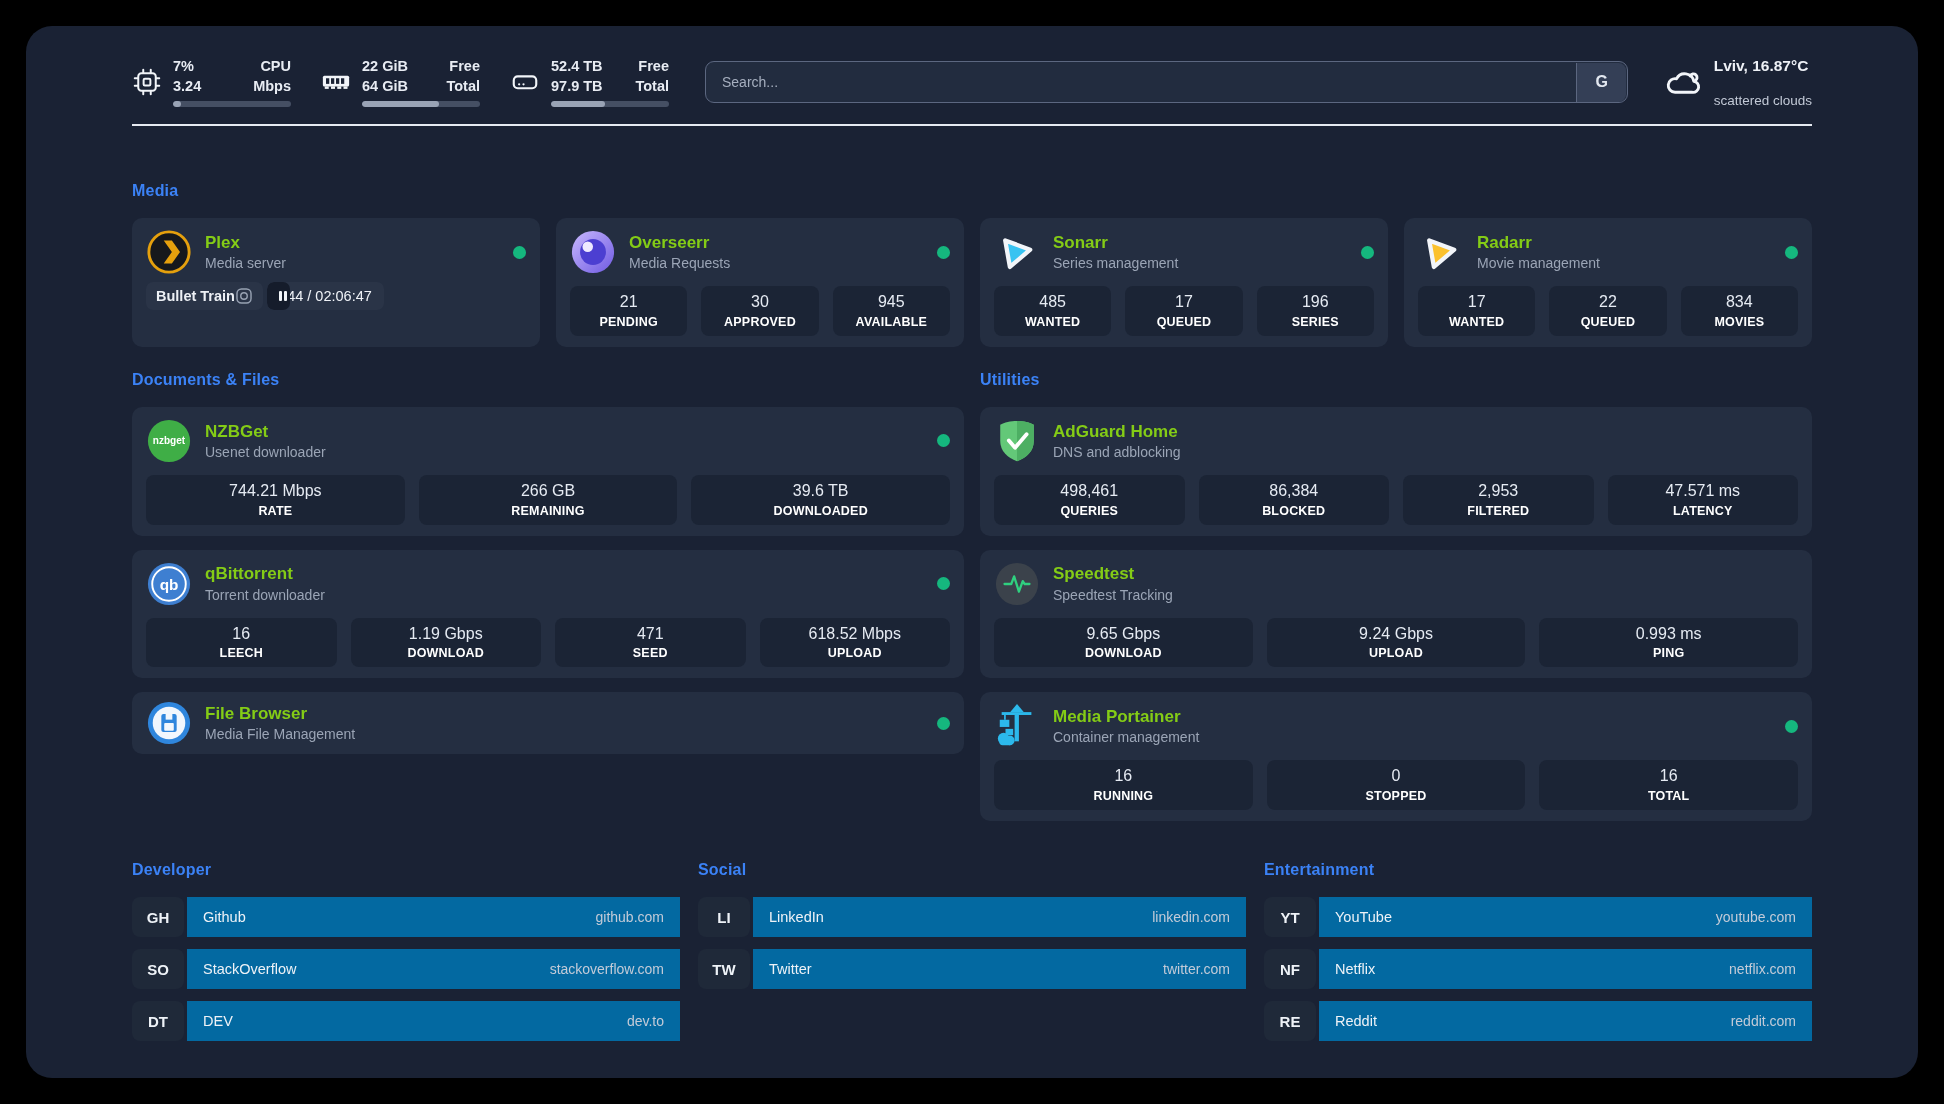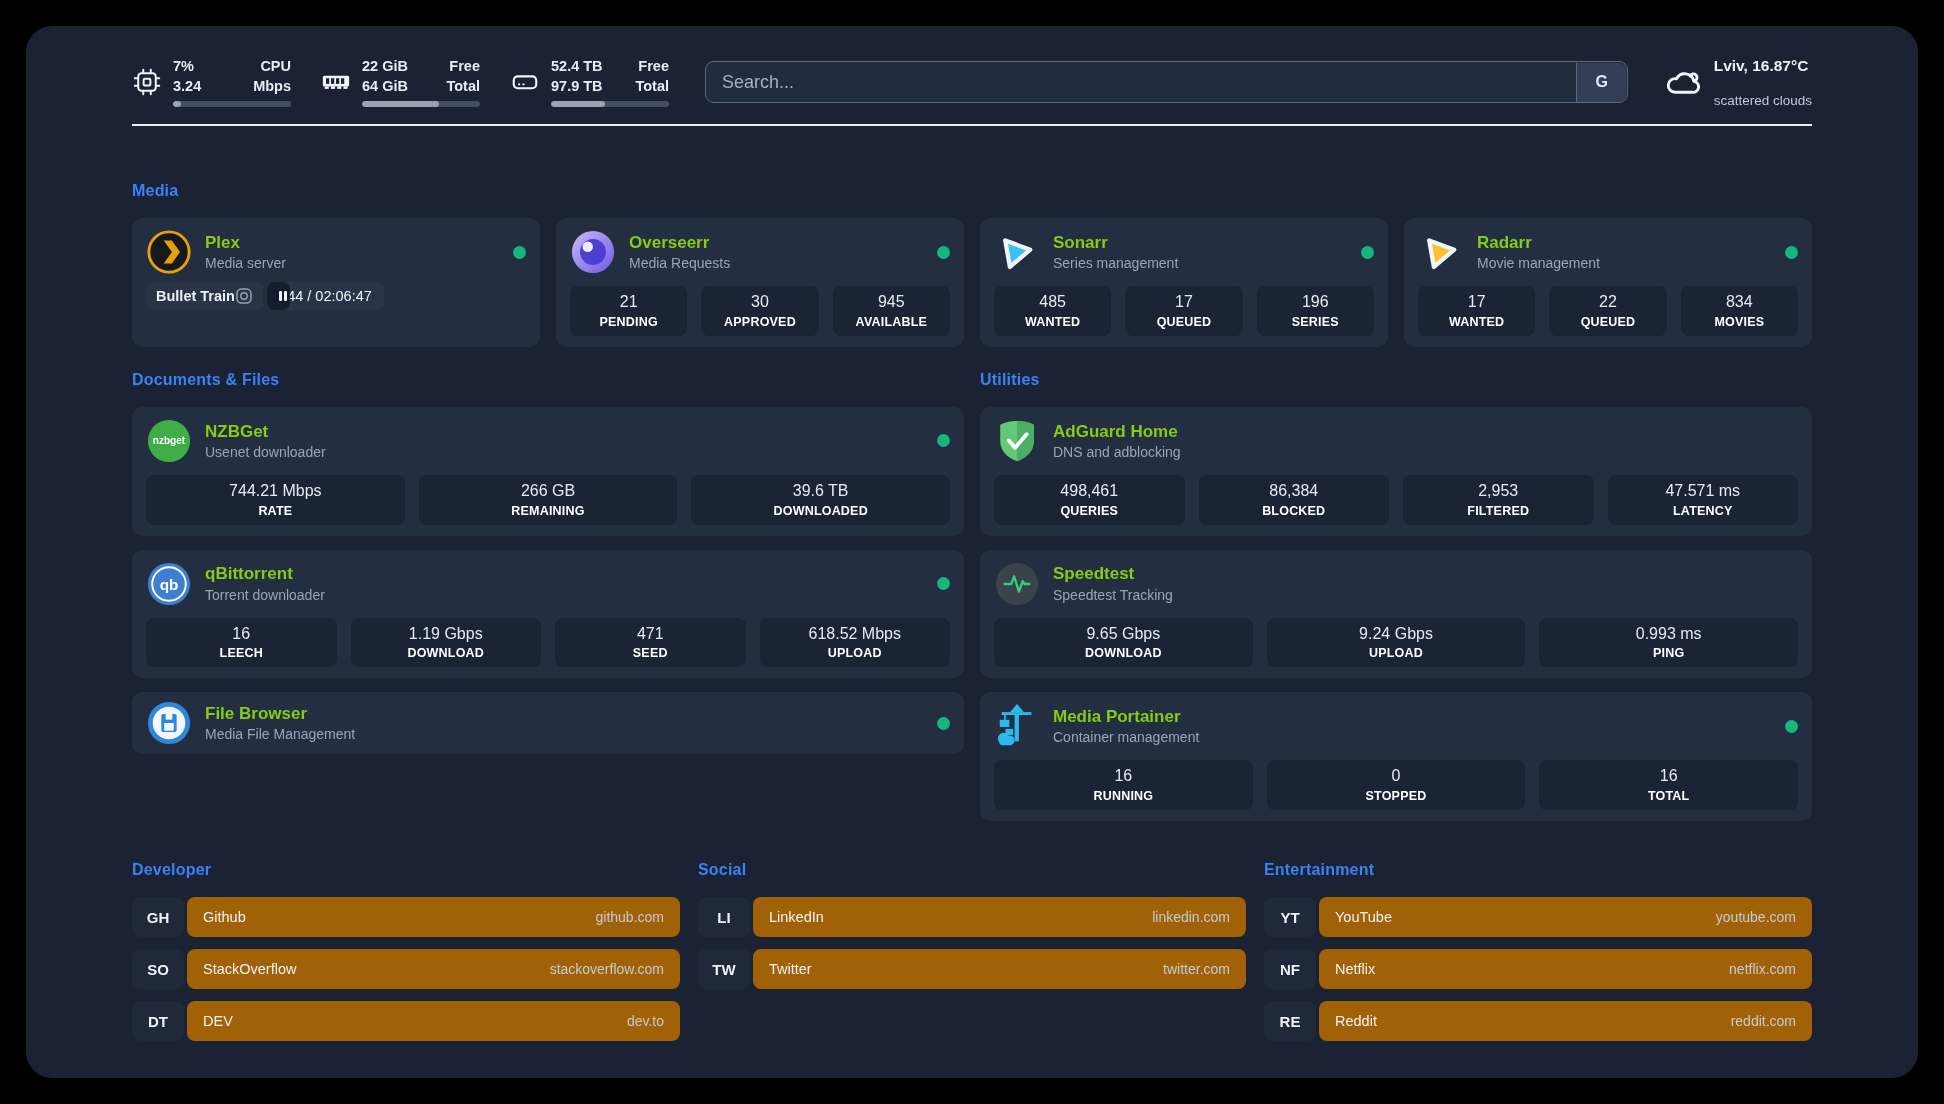--- a/index.html
+++ b/index.html
@@ -20,21 +20,21 @@
   .ss-body{width:118px;font-size:14.5px;font-weight:600;line-height:1.35;}
   .ss-rows{display:flex;justify-content:space-between;}
   .ss-col{display:flex;flex-direction:column;}
   .ss-col-r{text-align:right;}
   .ss-track{margin-top:5px;height:6px;border-radius:3px;background:#454f63;overflow:hidden;}
   .ss-fill{height:100%;border-radius:3px;background:#99a3b5;width:0;}
   .searchwrap{flex:1;position:relative;height:42px;}
   .search-input{
     width:100%;height:100%;box-sizing:border-box;background:#222c3f;
     border:1.5px solid #5c6780;border-radius:9px;padding:0 66px 0 16px;
-    color:#86efac;font-size:18px;outline:none;font-family:inherit;
+    color:#86efac;font-size:14px;outline:none;font-family:inherit;
   }
   .search-input::placeholder{color:#a6afbf;}
   .gbtn{
     position:absolute;top:1.5px;right:1.5px;bottom:1.5px;width:50px;
     background:#343f56;border:none;border-left:1.5px solid #5c6780;
     border-radius:0 7.5px 7.5px 0;color:#e3e8f0;font-size:16px;font-weight:700;
     font-family:inherit;cursor:pointer;
   }
   .weather{display:flex;align-items:center;gap:12px;color:#eef1f6;white-space:nowrap;flex:none;}
   .weather svg{width:38px;height:38px;display:block;}
@@ -69,21 +69,21 @@
   .player-time{margin-left:auto;padding-right:12px;font-size:14.5px;font-weight:400;color:#f0f3f8;}
   
   .two-col{display:grid;grid-template-columns:1fr 1fr;gap:16px;margin-top:24px;}
   .col-stack{display:flex;flex-direction:column;gap:14px;}
   .card--compact{padding:8px 14px;}
   
   .links-grid{display:grid;grid-template-columns:1fr 1fr 1fr;gap:18px;margin-top:40px;}
   .link-row{display:flex;gap:3px;height:40px;margin-bottom:12px;cursor:pointer;}
   .link-abbr{width:52px;flex:none;background:#1f2939;border-radius:8px;display:flex;
     align-items:center;justify-content:center;font-size:15px;font-weight:700;color:#eef2f7;}
-  .link-bar{flex:1;background:#a16207;border-radius:8px;display:flex;align-items:center;
+  .link-bar{flex:1;background:#0369a1;border-radius:0;display:flex;align-items:center;
     justify-content:space-between;padding:4px 16px;}
   .link-name{font-size:14.5px;color:#eef2f7;font-weight:500;}
   .link-url{font-size:14px;color:#c3cbd8;}
 </style>
 </head>
 <body>
 
 <div class="frame">
 
   <header class="topbar">

